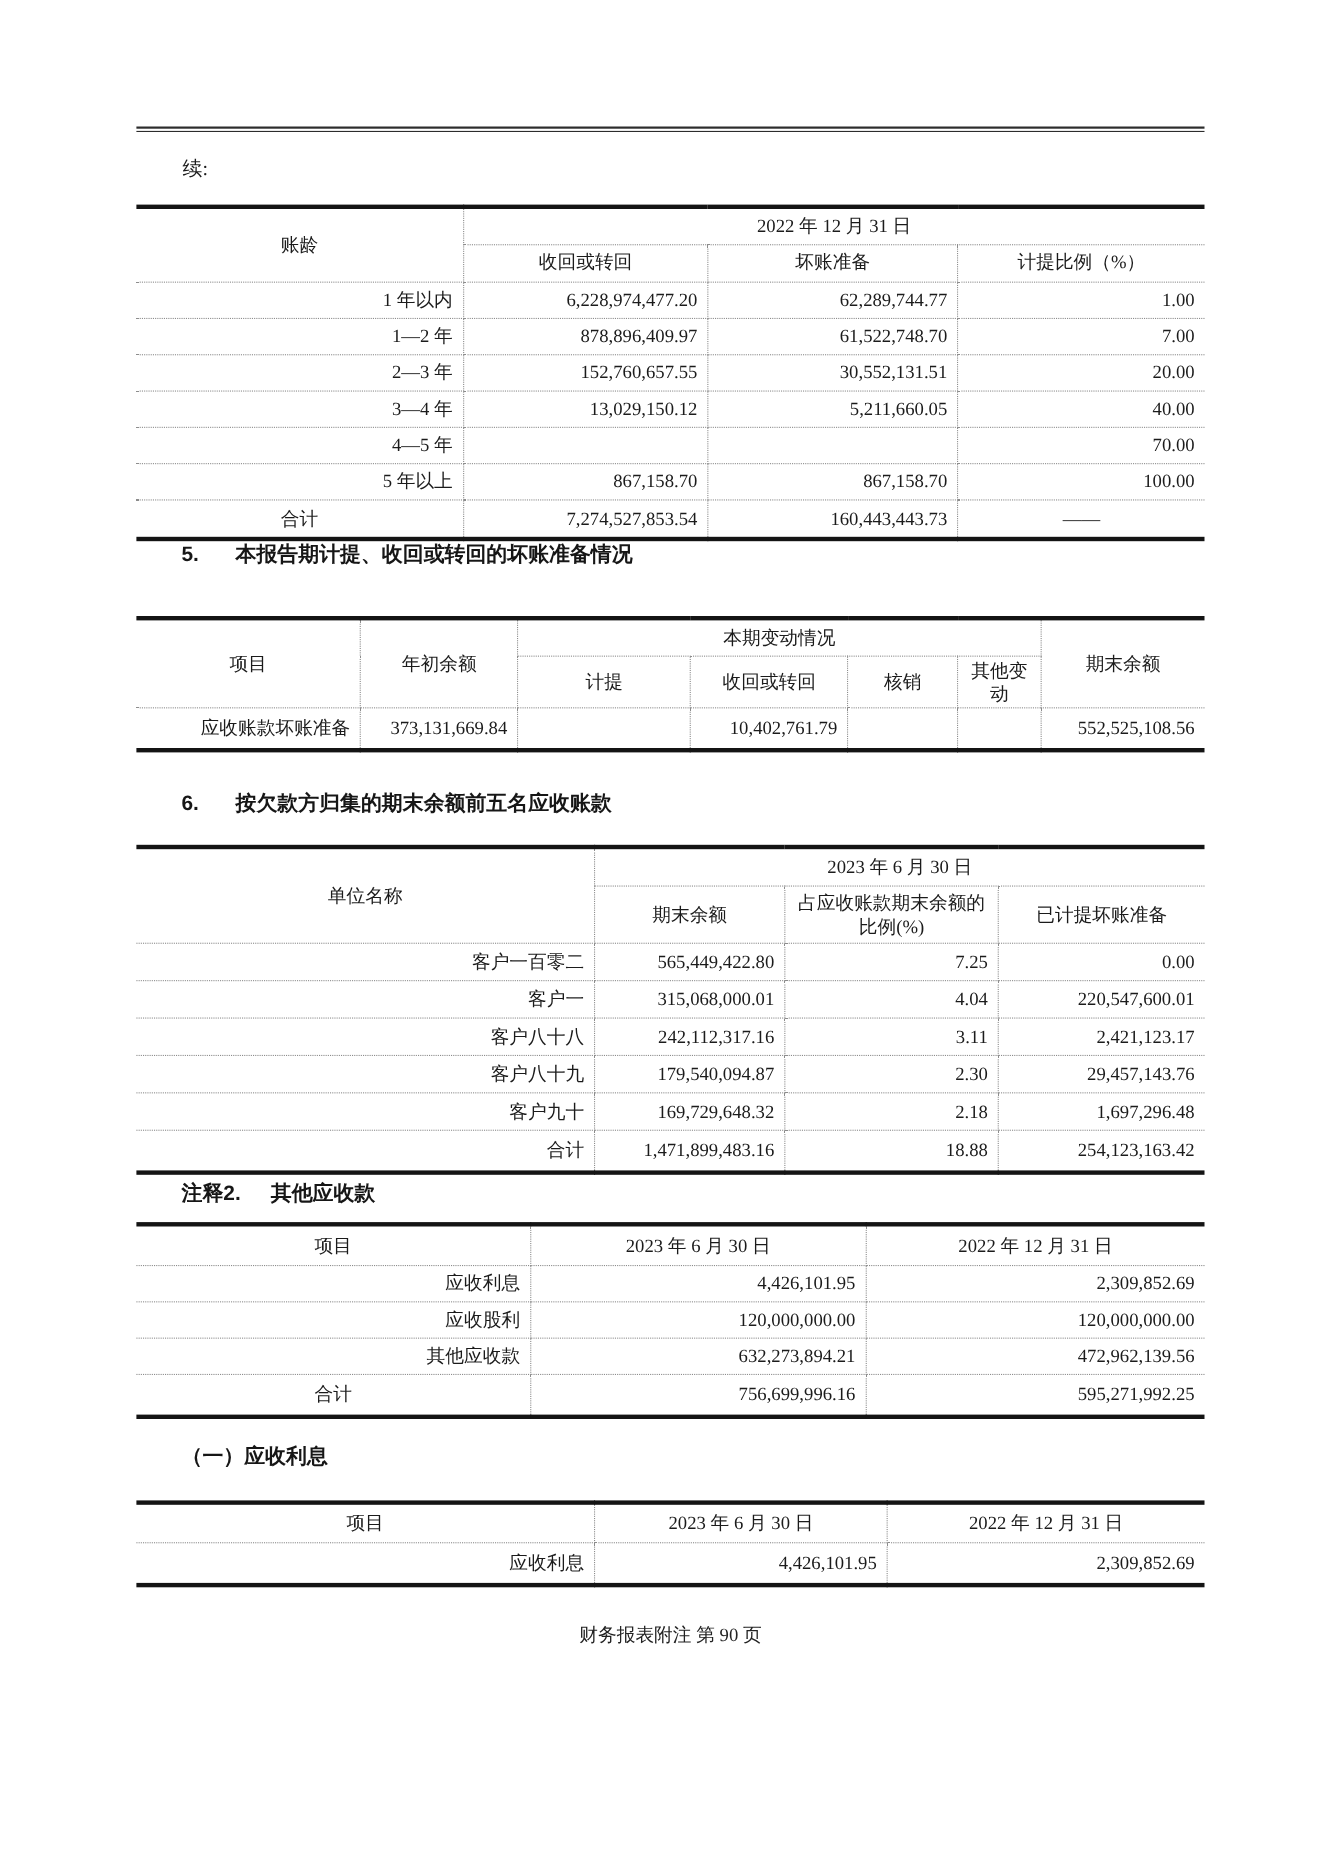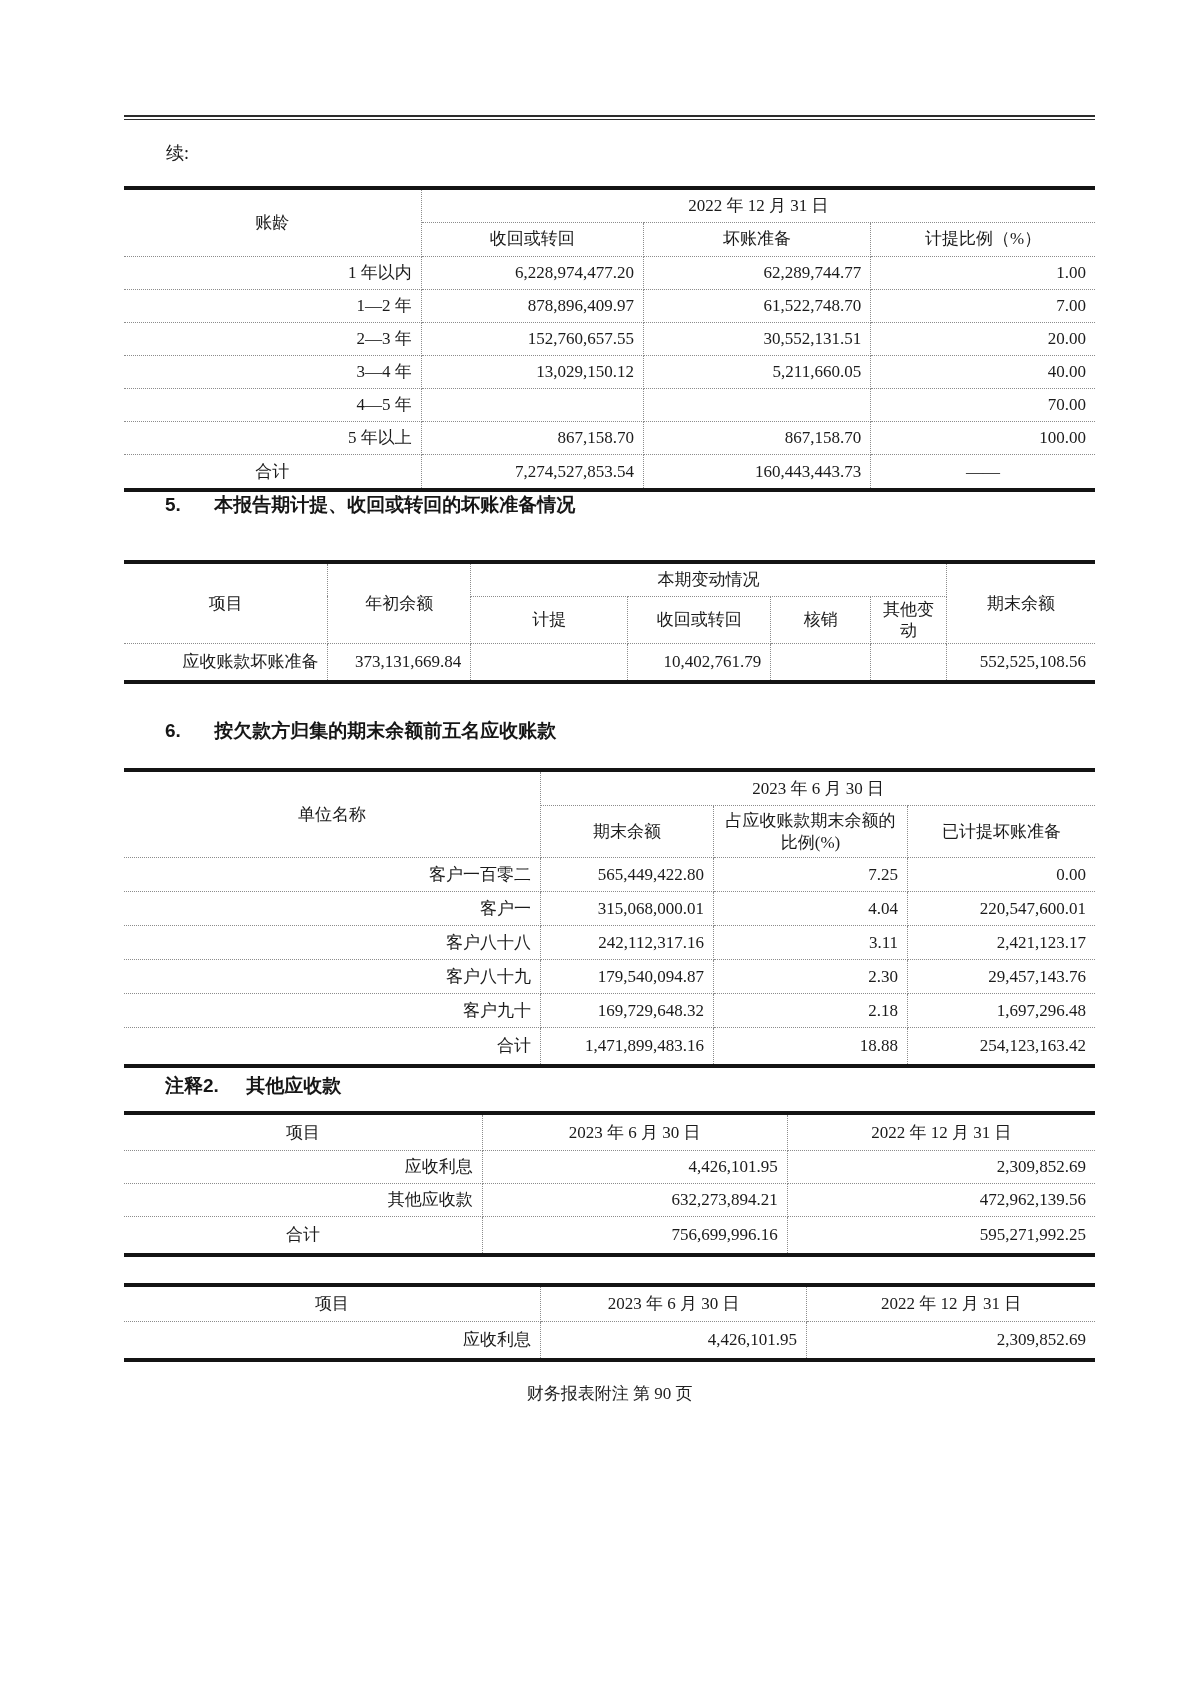--- a/index.html
+++ b/index.html
@@ -78,21 +78,21 @@
     color: #161616;
   }
   .sec-num { display: inline-block; margin-right: 28px; }
   .h-sec5  { }
   .h-sec6  { margin-top: 34px; }
   .h-note2 { margin-top: 5px; }
   .h-note2 .sec-num { margin-right: 22px; }
   .h-sub1  { margin-top: 22px; }
 
   .footer {
-    margin-top: 20px;
+    margin-top: 32px;
     text-align: center;
     font-size: 17px;
     color: #222;
   }
 </style>
 </head>
 <body>
 
 <div class="page">
 
@@ -279,32 +279,40 @@
       <th>项目</th>
       <th>2023 年 6 月 30 日</th>
       <th>2022 年 12 月 31 日</th>
     </tr>
     <tr class="rb">
       <td class="left">应收利息</td>
       <td class="num">4,426,101.95</td>
       <td class="num">2,309,852.69</td>
     </tr>
     <tr class="rb">
+      <td class="left">应收股利</td>
+      <td class="num">120,000,000.00</td>
+      <td class="num">120,000,000.00</td>
+    </tr>
+    <tr class="rb">
       <td class="left">其他应收款</td>
       <td class="num">632,273,894.21</td>
       <td class="num">472,962,139.56</td>
     </tr>
     <tr class="rt">
       <td class="ctr">合计</td>
       <td class="num">756,699,996.16</td>
       <td class="num">595,271,992.25</td>
     </tr>
   </tbody>
     </table>
 
+  <div class="sec-heading h-sub1">
+    <span>（一）应收利息</span>
+  </div>
 
   <table class="t t5">
     <colgroup>
         <col style="width:42.9%">
         <col style="width:27.4%">
         <col style="width:29.7%">
       </colgroup>
     <tbody>
         <tr class="rh">
       <th>项目</th>

